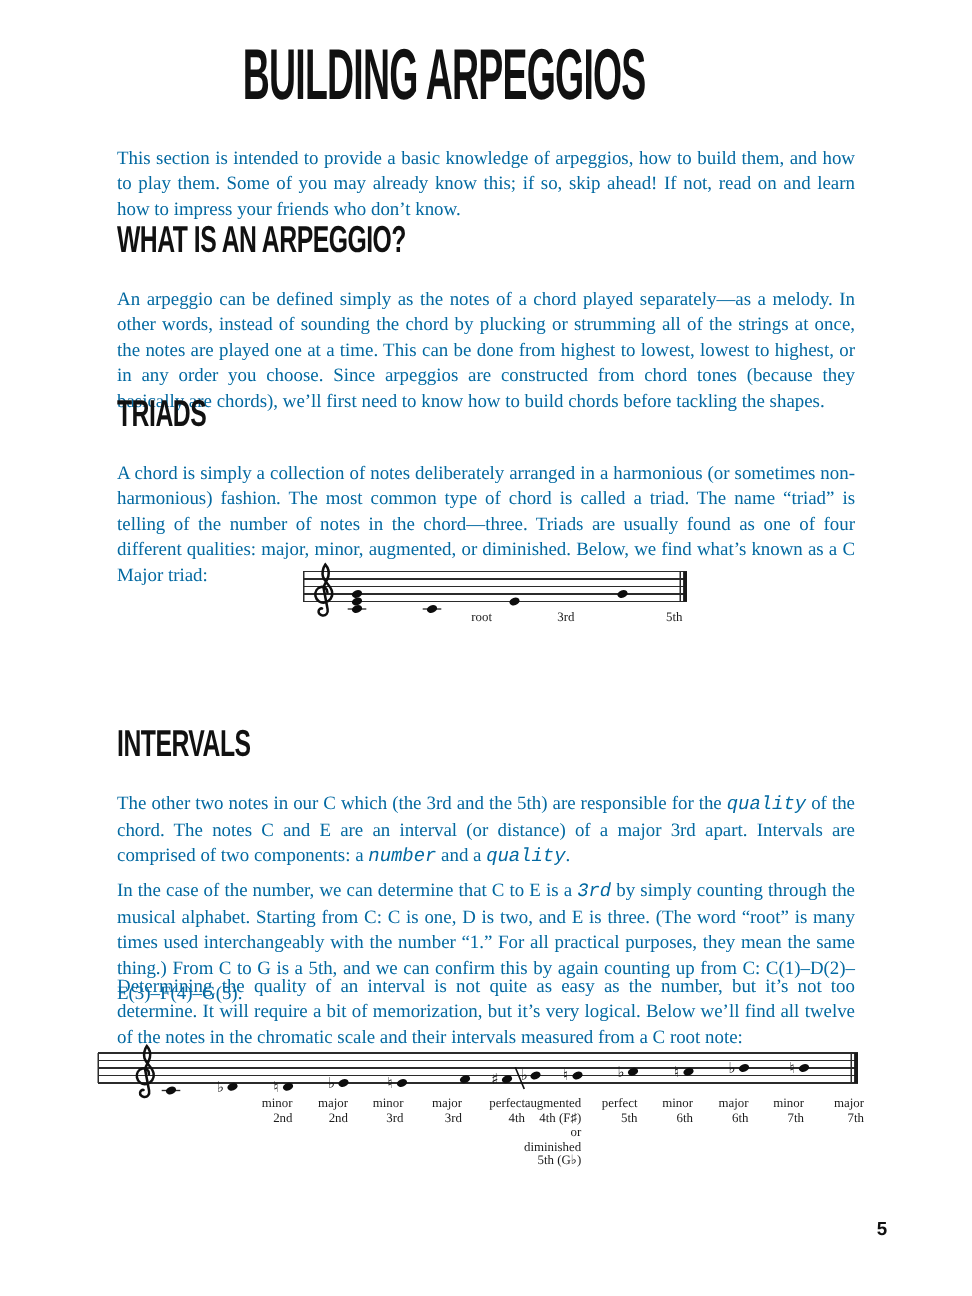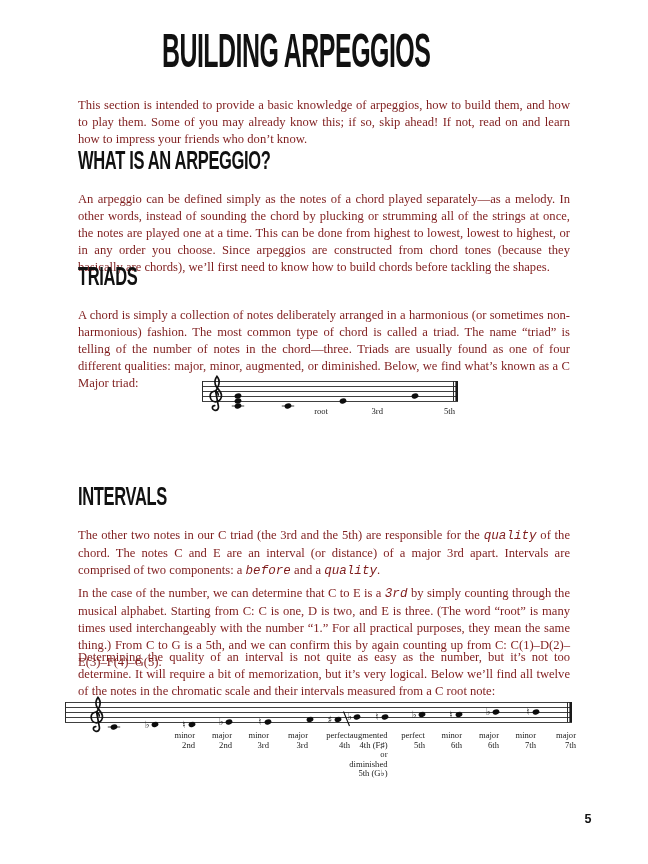--- a/index.html
+++ b/index.html
@@ -10,21 +10,21 @@
   .title-wrap{position:absolute;left:0;top:27px;width:592px;text-align:center;}
   .title{display:inline-block;font-family:"Liberation Sans", sans-serif;font-weight:700;
          font-size:48px;line-height:1;letter-spacing:-1px;color:#111;
          transform:scale(0.52,1);transform-origin:center top;white-space:nowrap;}
 
   .heading{position:absolute;left:78px;font-family:"Liberation Sans", sans-serif;font-weight:700;
            font-size:25px;line-height:1;letter-spacing:-0.5px;color:#111;
            transform:scale(0.66,1);transform-origin:left top;white-space:nowrap;}
 
   .para{position:absolute;left:78px;width:492px;font-size:12.6px;line-height:17px;
-        text-align:justify;color:#7f1d1d;}
+        text-align:justify;color:#0369a1;}
   .para i{font-style:italic;font-family:Liberation Mono, monospace;}
 
   .figure{position:absolute;}
   .figure svg{position:absolute;left:0;top:0;overflow:visible;}
   .note-label{position:absolute;text-align:right;font-size:8.6px;line-height:9.6px;
               color:#1c1c1c;white-space:pre-line;font-family:"Liberation Serif", serif;}
 
   .page-number{position:absolute;left:578px;top:812px;width:20px;text-align:center;
                font-family:"Liberation Sans", sans-serif;font-weight:700;font-size:12.5px;color:#111;}
 </style>
@@ -65,21 +65,21 @@
         <ellipse cx="0" cy="0" rx="3.5" ry="2.5" fill="#0d0d0d" transform="translate(38,26) rotate(-18)"></ellipse>
         <line x1="81.8" y1="36" x2="94.2" y2="36" stroke="#2b2b2b" stroke-width="0.9"></line>
         <ellipse cx="0" cy="0" rx="3.5" ry="2.5" fill="#0d0d0d" transform="translate(88,36) rotate(-18)"></ellipse>
         <ellipse cx="0" cy="0" rx="3.5" ry="2.5" fill="#0d0d0d" transform="translate(143,31) rotate(-18)"></ellipse>
         <ellipse cx="0" cy="0" rx="3.5" ry="2.5" fill="#0d0d0d" transform="translate(215,26) rotate(-18)"></ellipse>
       </svg>
     </div>
 
 
   <div class="heading" style="top:484px">INTERVALS</div>
-  <p class="para" style="top:514px"><span>The other two notes in our C triad (the 3rd and the 5th) are responsible for the </span><i>quality</i><span> of the chord. The notes C and E are an interval (or distance) of a major 3rd apart. Intervals are comprised of two components: a </span><i>before</i><span> and a </span><i>quality</i><span>.</span></p>
+  <p class="para" style="top:514px"><span>The other two notes in our C which (the 3rd and the 5th) are responsible for the </span><i>quality</i><span> of the chord. The notes C and E are an interval (or distance) of a major 3rd apart. Intervals are comprised of two components: a </span><i>number</i><span> and a </span><i>quality</i><span>.</span></p>
   <p class="para" style="top:572px"><span>In the case of the number, we can determine that C to E is a </span><i>3rd</i><span> by simply counting through the musical alphabet. Starting from C: C is one, D is two, and E is three. (The word “root” is many times used interchangeably with the number “1.” For all practical purposes, they mean the same thing.) From C to G is a 5th, and we can confirm this by again counting up from C: C(1)–D(2)–E(3)–F(4)–G(5).</span></p>
   <p class="para" style="top:636px">Determining the quality of an interval is not quite as easy as the number, but it’s not too determine. It will require a bit of memorization, but it’s very logical. Below we’ll find all twelve of the notes in the chromatic scale and their intervals measured from a C root note:</p>
 
   <div class="figure" id="fig-chromatic" style="left:60px;top:690px;width:525px;height:105px">
       <div class="note-label" style="left: 55px; top: 41px; width: 80px;">minor
 2nd</div>
       <div class="note-label" style="left: 92px; top: 41px; width: 80px;">major
 2nd</div>
       <div class="note-label" style="left: 129px; top: 41px; width: 80px;">minor
 3rd</div>

